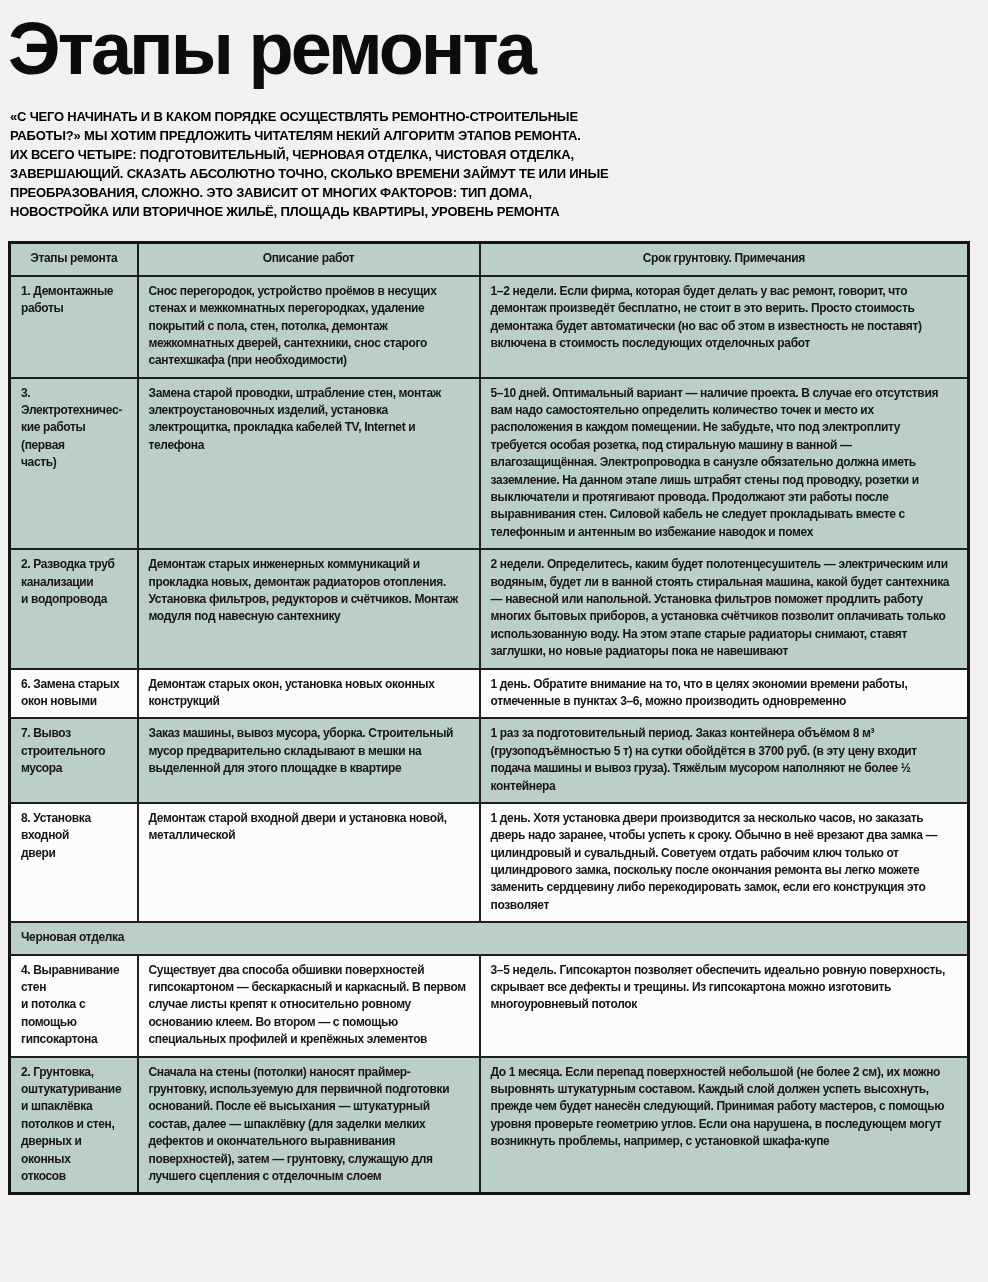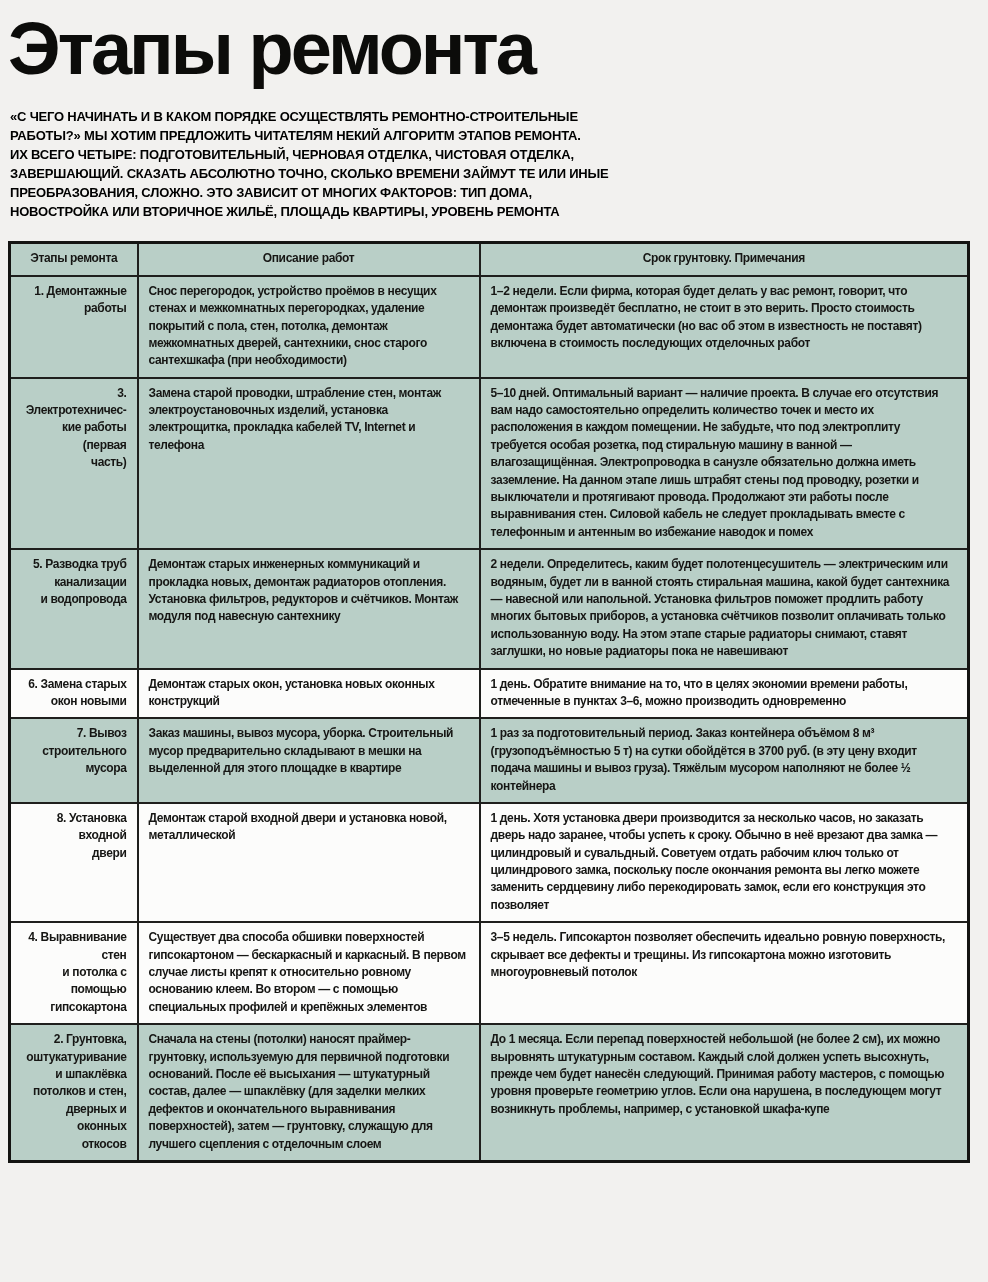--- a/index.html
+++ b/index.html
@@ -54,21 +54,21 @@
   th.col-head{
     text-align:center;
     vertical-align:middle;
     padding:6px 4px;
     font-size:12.5px;
   }
   td.section-cell{
     font-size:13.5px;
     padding:5px 10px 6px 10px;
   }
-  td.stage-cell{white-space:pre-line;text-align:right;}
+  td.stage-cell{white-space:pre-line;}
   tr.shade-green > th, tr.shade-green > td{background:var(--green);}
   tr.shade-white > th, tr.shade-white > td{background:var(--white-row);}
 </style>
 </head>
 <body>
 
 <div class="page">
   <h1 class="page-title">Этапы ремонта</h1>
   <p class="intro">«С ЧЕГО НАЧИНАТЬ И В КАКОМ ПОРЯДКЕ ОСУЩЕСТВЛЯТЬ РЕМОНТНО-СТРОИТЕЛЬНЫЕ
 РАБОТЫ?» МЫ ХОТИМ ПРЕДЛОЖИТЬ ЧИТАТЕЛЯМ НЕКИЙ АЛГОРИТМ ЭТАПОВ РЕМОНТА.
@@ -98,21 +98,21 @@
           <td>1–2 недели. Если фирма, которая будет делать у вас ремонт, говорит, что демонтаж произведёт бесплатно, не стоит в это верить. Просто стоимость демонтажа будет автоматически (но вас об этом в известность не поставят) включена в стоимость последующих отделочных работ</td>
         </tr>
         <tr class="shade-green">
           <td class="stage-cell">3. Электротехничес-
 кие работы (первая
 часть)</td>
           <td>Замена старой проводки, штрабление стен, монтаж электроустановочных изделий, установка электрощитка, прокладка кабелей TV, Internet и телефона</td>
           <td>5–10 дней. Оптимальный вариант — наличие проекта. В случае его отсутствия вам надо самостоятельно определить количество точек и место их расположения в каждом помещении. Не забудьте, что под электроплиту требуется особая розетка, под стиральную машину в ванной — влагозащищённая. Электропроводка в санузле обязательно должна иметь заземление. На данном этапе лишь штрабят стены под проводку, розетки и выключатели и протягивают провода. Продолжают эти работы после выравнивания стен. Силовой кабель не следует прокладывать вместе с телефонным и антенным во избежание наводок и помех</td>
         </tr>
         <tr class="shade-green">
-          <td class="stage-cell">5. Разводка труб
+          <td class="stage-cell">2. Разводка труб
 канализации
 и водопровода</td>
           <td>Демонтаж старых инженерных коммуникаций и прокладка новых, демонтаж радиаторов отопления. Установка фильтров, редукторов и счётчиков. Монтаж модуля под навесную сантехнику</td>
           <td>2 недели. Определитесь, каким будет полотенцесушитель — электрическим или водяным, будет ли в ванной стоять стиральная машина, какой будет сантехника — навесной или напольной. Установка фильтров поможет продлить работу многих бытовых приборов, а установка счётчиков позволит оплачивать только использованную воду. На этом этапе старые радиаторы снимают, ставят заглушки, но новые радиаторы пока не навешивают</td>
         </tr>
         <tr class="shade-white">
           <td class="stage-cell">6. Замена старых
 окон новыми</td>
           <td>Демонтаж старых окон, установка новых оконных конструкций</td>
           <td>1 день. Обратите внимание на то, что в целях экономии времени работы, отмеченные в пунктах 3–6, можно производить одновременно</td>
@@ -122,20 +122,23 @@
 строительного мусора</td>
           <td>Заказ машины, вывоз мусора, уборка. Строительный мусор предварительно складывают в мешки на выделенной для этого площадке в квартире</td>
           <td>1 раз за подготовительный период. Заказ контейнера объёмом 8 м³ (грузоподъёмностью 5 т) на сутки обойдётся в 3700 руб. (в эту цену входит подача машины и вывоз груза). Тяжёлым мусором наполняют не более ½ контейнера</td>
         </tr>
         <tr class="shade-white">
           <td class="stage-cell">8. Установка входной
 двери</td>
           <td>Демонтаж старой входной двери и установка новой, металлической</td>
           <td>1 день. Хотя установка двери производится за несколько часов, но заказать дверь надо заранее, чтобы успеть к сроку. Обычно в неё врезают два замка — цилиндровый и сувальдный. Советуем отдать рабочим ключ только от цилиндрового замка, поскольку после окончания ремонта вы легко можете заменить сердцевину либо перекодировать замок, если его конструкция это позволяет</td>
         </tr>
+        <tr class="shade-green">
+          <td colspan="3" class="section-cell">Черновая отделка</td>
+        </tr>
         <tr class="shade-white">
           <td class="stage-cell">4. Выравнивание стен
 и потолка с помощью
 гипсокартона</td>
           <td>Существует два способа обшивки поверхностей гипсокартоном — бескаркасный и каркасный. В первом случае листы крепят к относительно ровному основанию клеем. Во втором — с помощью специальных профилей и крепёжных элементов</td>
           <td>3–5 недель. Гипсокартон позволяет обеспечить идеально ровную поверхность, скрывает все дефекты и трещины. Из гипсокартона можно изготовить многоуровневый потолок</td>
         </tr>
         <tr class="shade-green">
           <td class="stage-cell">2. Грунтовка,
 оштукатуривание

